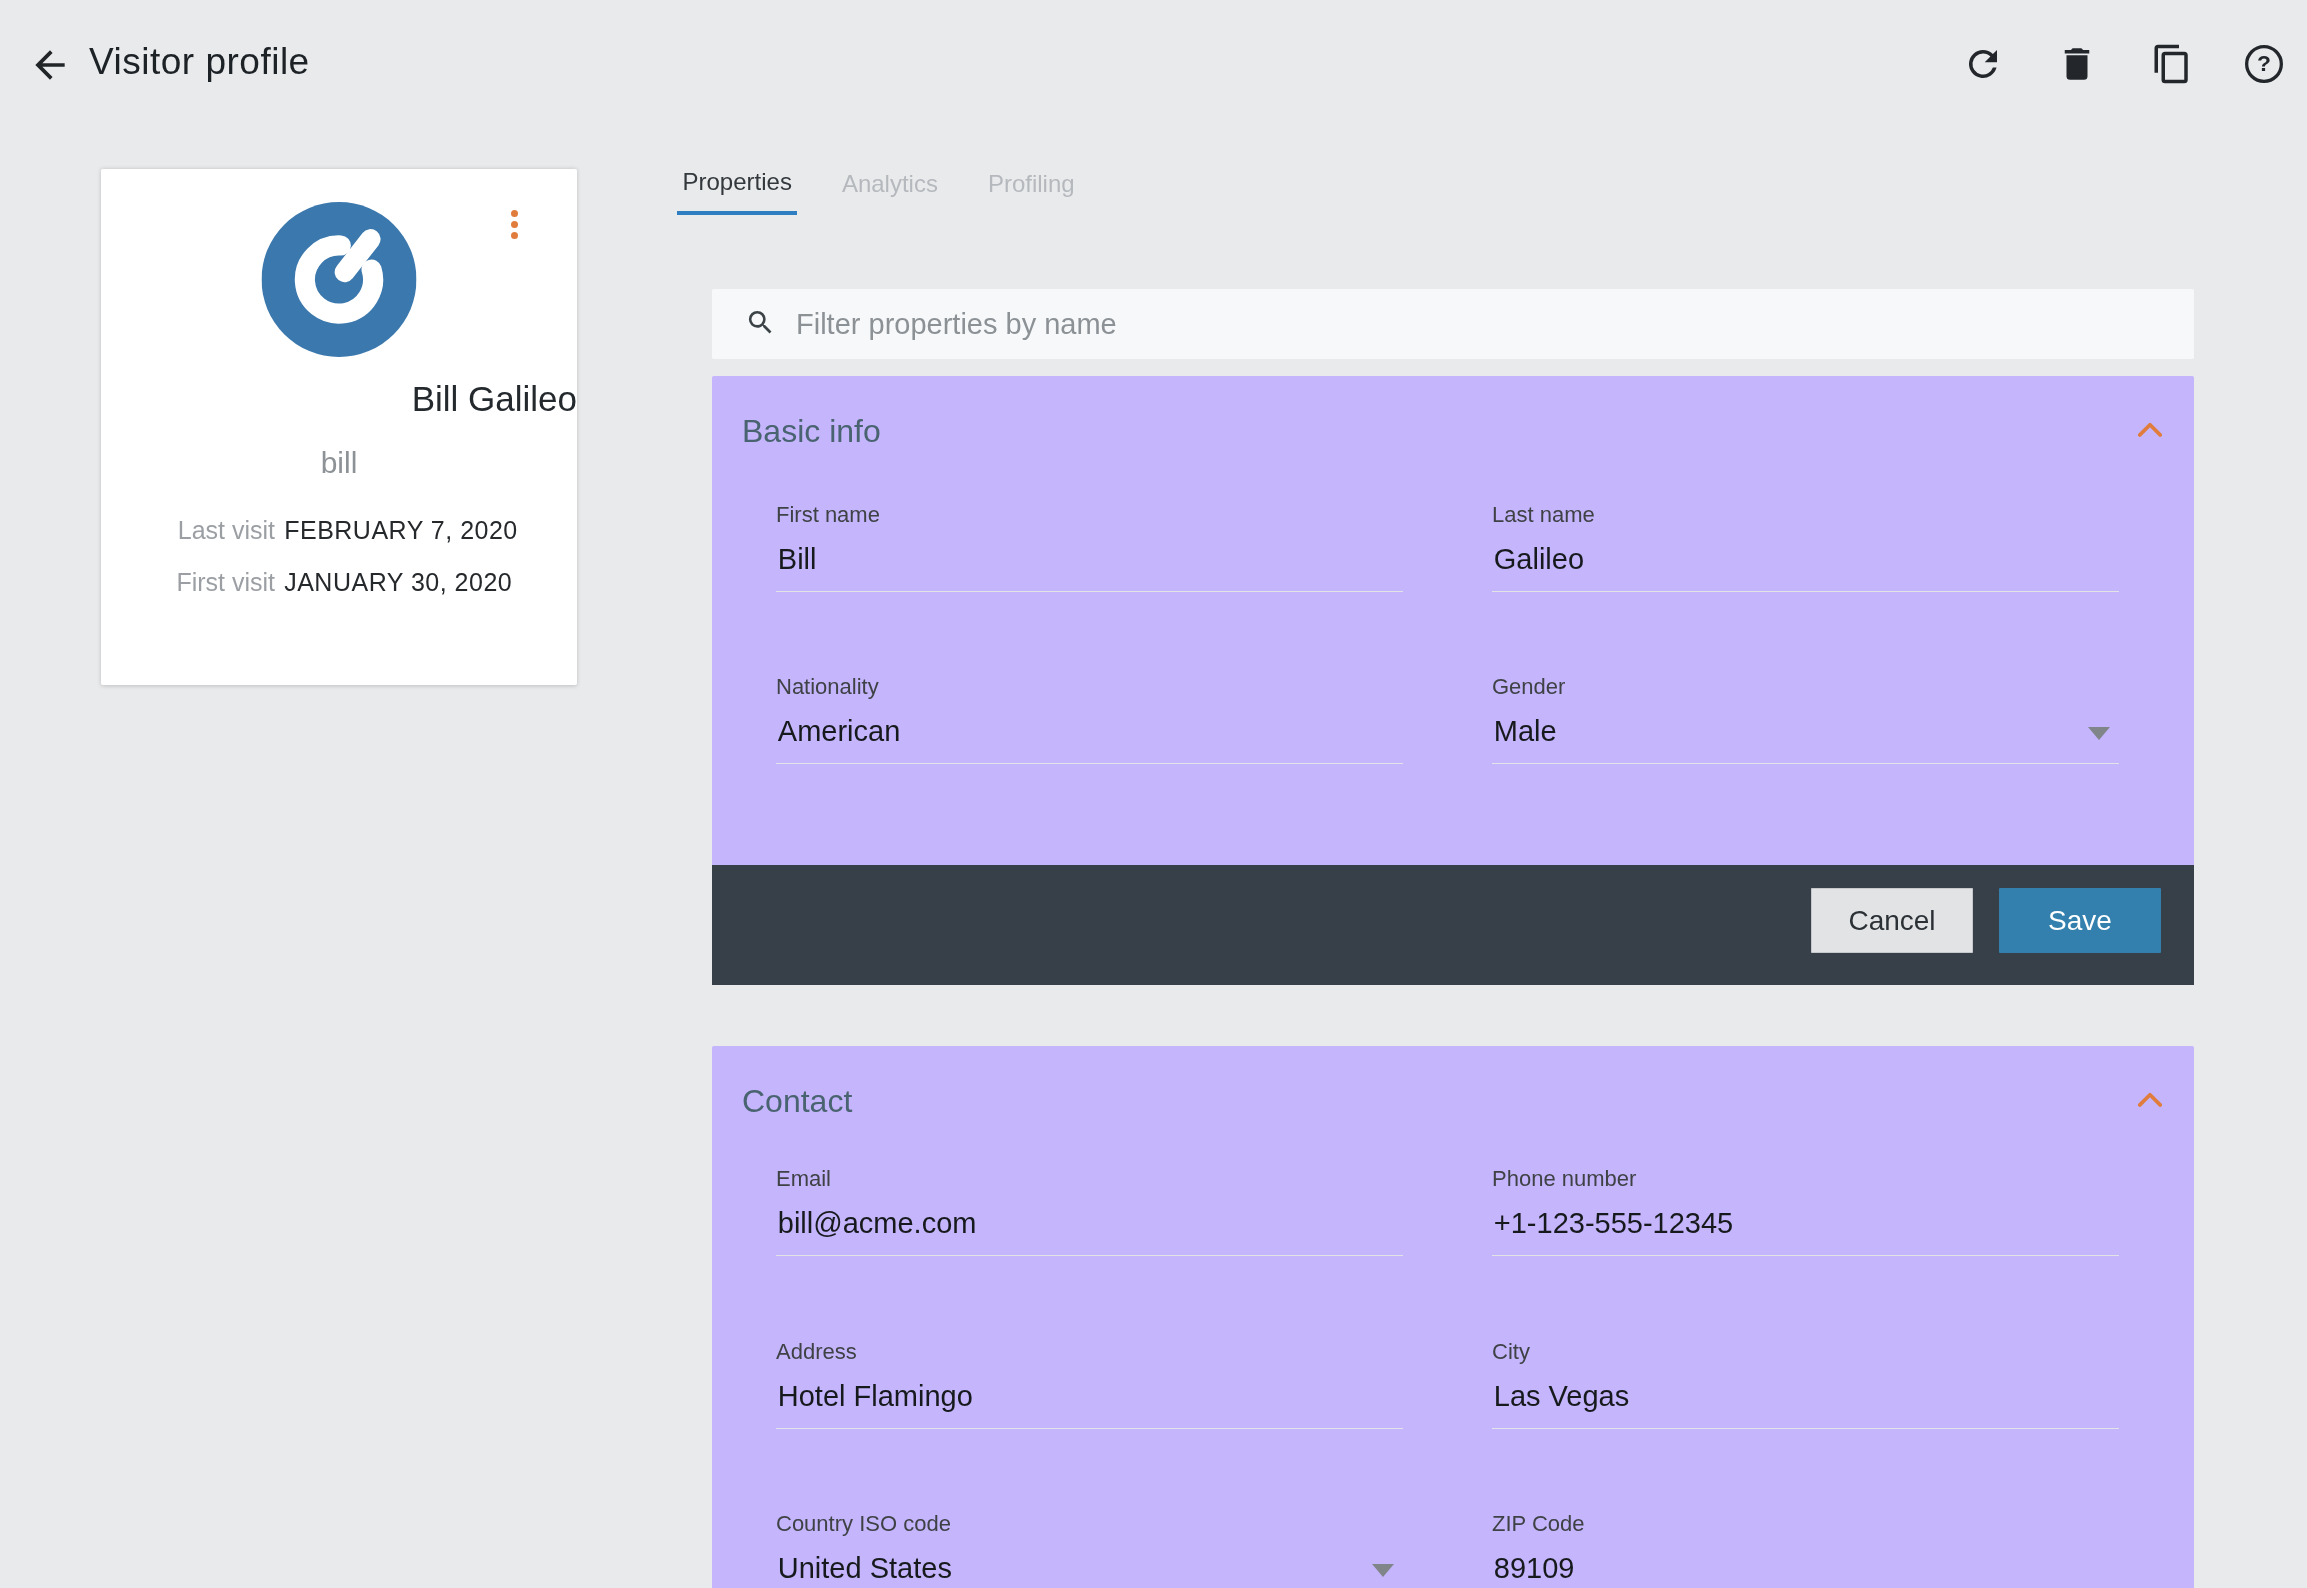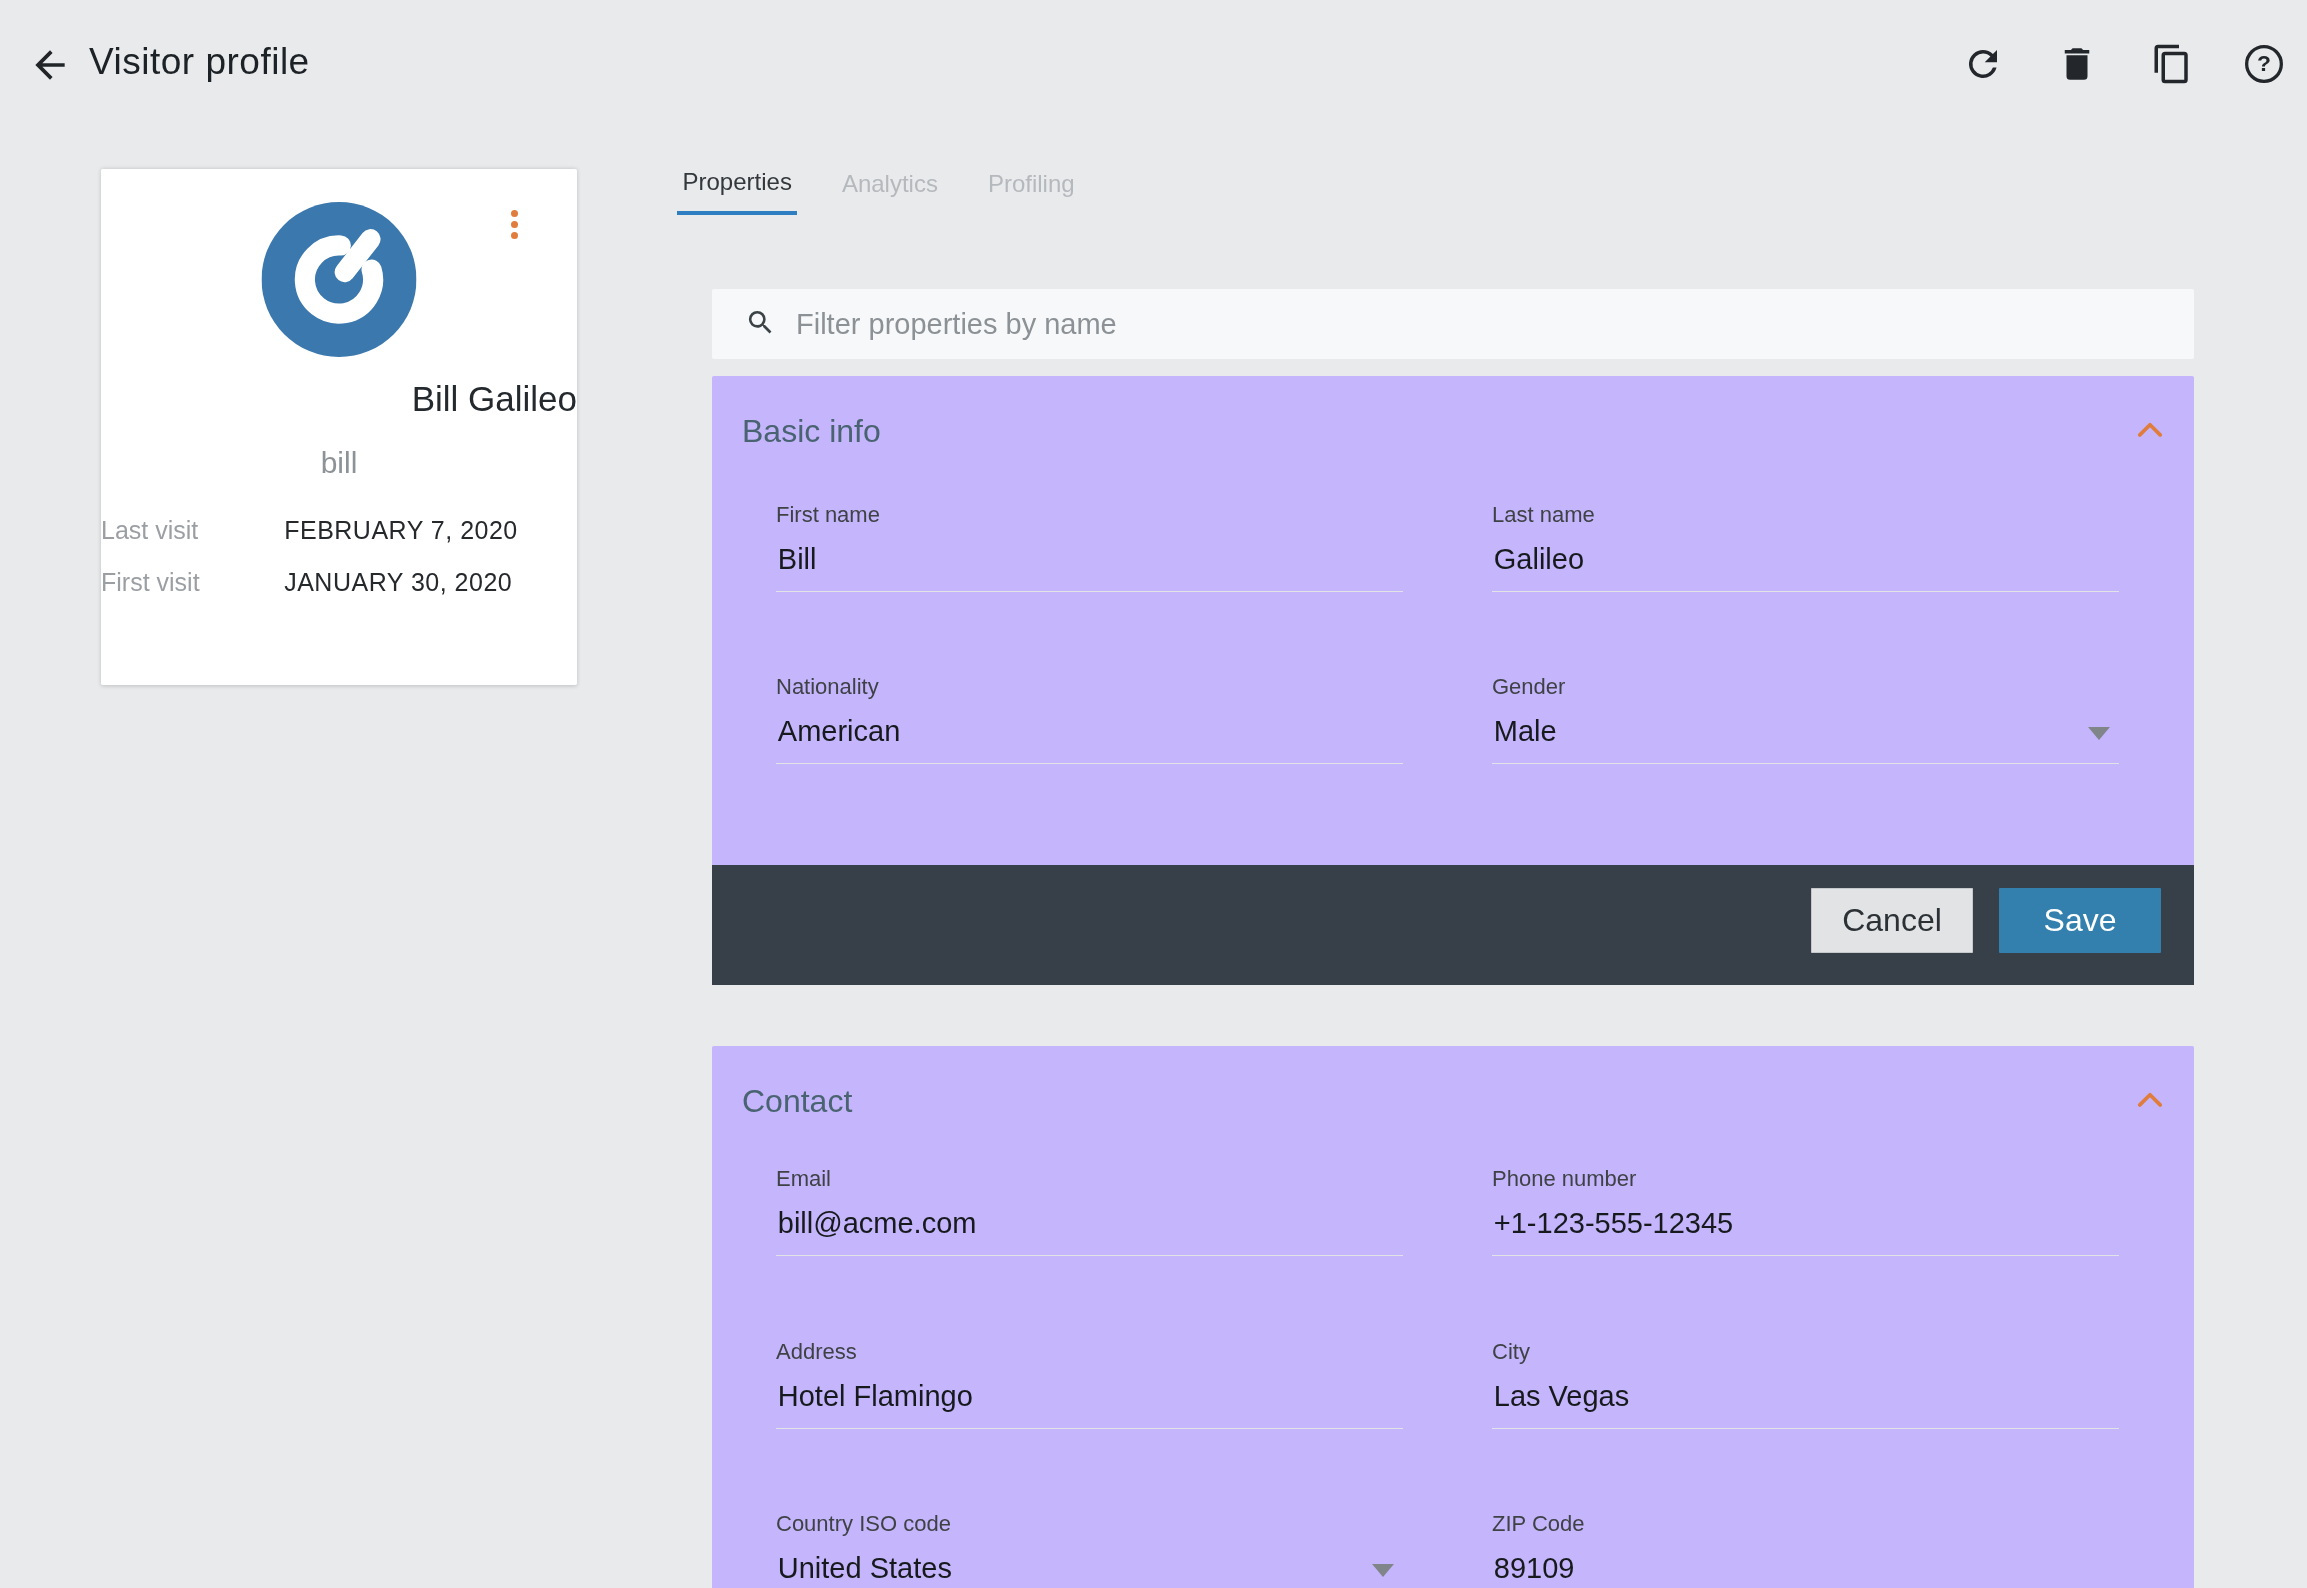--- a/index.html
+++ b/index.html
@@ -28,21 +28,21 @@
     position:absolute; left:101px; top:169px; width:476px; height:516px;
     background:#ffffff; border-radius:1.8px;
     box-shadow:0 0.9px 4.6px rgba(0,0,0,0.18);
   }
   .kebab { position:absolute; left:395px; top:29.5px; width:37px; height:52px; background:transparent; border:none; cursor:pointer; }
   .kebab i { display:block; width:7.4px; height:7.4px; border-radius:50%; background:#e07c3c; margin:3.7px auto; }
   .avatar { position:absolute; left:50%; top:33px; transform:translateX(-50%); width:155px; height:155px; }
   .card-name { position:absolute; top:210px; width:100%; text-align:right; font-size:35px; color:#24292e; }
   .card-username { position:absolute; top:277px; width:100%; text-align:center; font-size:30px; color:#8d9297; }
   .visit-row { position:absolute; width:100%; display:flex; align-items:baseline; font-size:25px; }
-  .visit-row .vl { flex:0 0 174px; color:#9b9fa4; margin-right:9.2px; }
+  .visit-row .vl { flex:0 0 174px; text-align:right; color:#9b9fa4; margin-right:9.2px; }
   .visit-row .vv { color:#26292c; letter-spacing:0.5px; }
   .visit-row.r1 { top:347px; }
   .visit-row.r2 { top:399px; }
 
   
   .tabs { position:absolute; left:677px; top:168px; display:flex; }
   .tab { font-size:24px; color:#b5b9bd; padding:0 5.5px 14.8px 5.5px; margin-right:39px; background:transparent; border:none; cursor:pointer; font-family:inherit; }
   .tab.active { color:#33383d; border-bottom:4.6px solid #2d7fc1; }
 
   
@@ -81,21 +81,21 @@
   }
   .fselect { position:relative; cursor:pointer; }
   .fselect .arrow {
     position:absolute; right:9.2px; bottom:24px; width:0; height:0;
     border-left:11px solid transparent; border-right:11px solid transparent;
     border-top:13px solid #808589;
   }
 
   
   .action-bar { position:absolute; left:712px; top:865px; width:1482px; height:120px; background:#373f48; }
-  .btn { position:absolute; top:23px; height:65px; font-size:32px; cursor:pointer; font-family:inherit; border-radius:0.9px; }
+  .btn { position:absolute; top:23px; height:65px; font-size:28px; cursor:pointer; font-family:inherit; border-radius:0.9px; }
   .btn-cancel { left:1099px; width:162px; background:#e1e3e5; border:0.9px solid #c6c9cc; color:#2c3136; }
   .btn-save   { left:1287px; width:162px; background:#337fad; border:none; color:#ffffff; }
 </style>
 </head>
 <body>
 
 <div class="topbar">
   <button class="back-btn">
     <span>
       <svg viewBox="0 0 24 24">

